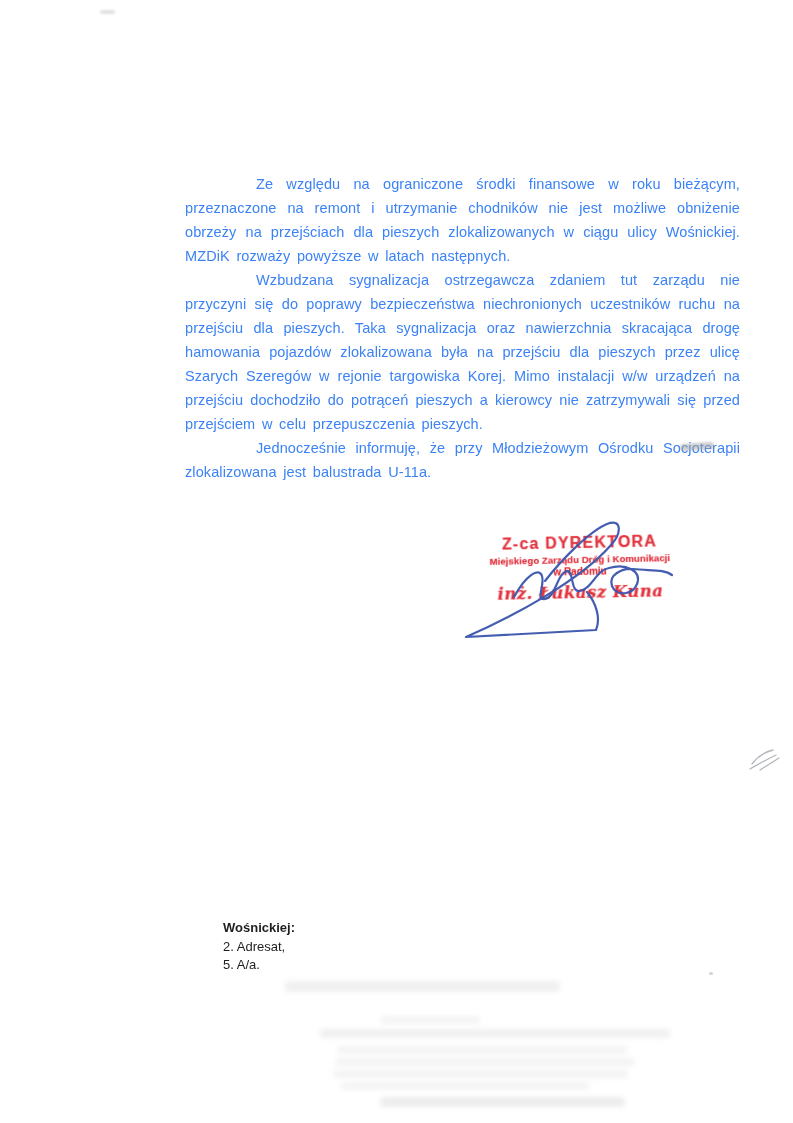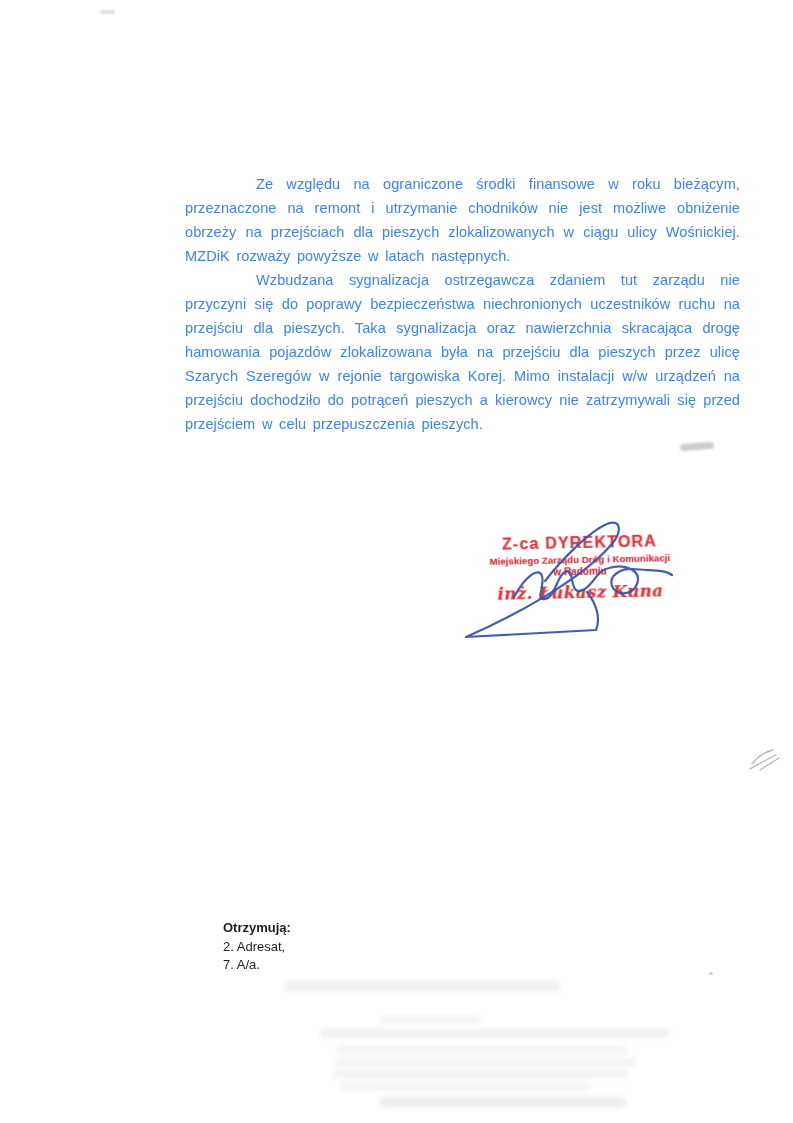--- a/index.html
+++ b/index.html
@@ -61,20 +61,21 @@
   .g8 { left:380px; top:1097px; width:245px; height:10px; opacity:.16; }
 </style>
 </head>
 <body>
 
 <div class="page">
 
   <div class="body-text">
     <p>Ze względu na ograniczone środki finansowe w roku bieżącym, przeznaczone na remont i utrzymanie chodników nie jest możliwe obniżenie obrzeży na przejściach dla pieszych zlokalizowanych w ciągu ulicy Wośnickiej. MZDiK rozważy powyższe w latach następnych.</p>
     <p>Wzbudzana sygnalizacja ostrzegawcza zdaniem tut zarządu nie przyczyni się do poprawy bezpieczeństwa niechronionych uczestników ruchu na przejściu dla pieszych. Taka sygnalizacja oraz nawierzchnia skracająca drogę hamowania pojazdów zlokalizowana była na przejściu dla pieszych przez ulicę Szarych Szeregów w rejonie targowiska Korej. Mimo instalacji w/w urządzeń na przejściu dochodziło do potrąceń pieszych a kierowcy nie zatrzymywali się przed przejściem w celu przepuszczenia pieszych.</p>
+    <p>Jednocześnie informuję, że przy Młodzieżowym Ośrodku Socjoterapii zlokalizowana jest balustrada U-11a.</p>
   </div>
 
   <div class="smudge-mid"></div>
   <div class="wisp"></div>
   <div class="speck"></div>
 
   <div class="stamp">
     <div class="stamp-l1">Z-ca DYREKTORA</div>
     <div class="stamp-l2">Miejskiego Zarządu Dróg i Komunikacji</div>
     <div class="stamp-l3">w Radomiu</div>
@@ -101,18 +102,18 @@
     <div class="g2"></div>
     <div class="g3"></div>
     <div class="g4"></div>
     <div class="g5"></div>
     <div class="g6"></div>
     <div class="g7"></div>
     <div class="g8"></div>
   </div>
 
   <div class="footer">
-    <div class="footer-head">Otrzymują:</div>
+    <div class="footer-head">Wośnickiej:</div>
     <div class="footer-item">2. Adresat,</div>
-    <div class="footer-item">7. A/a.</div>
+    <div class="footer-item">5. A/a.</div>
   </div>
 
 </div>
 
 </body></html>

